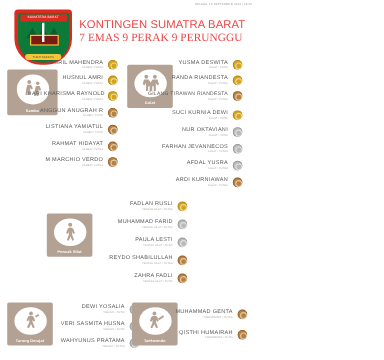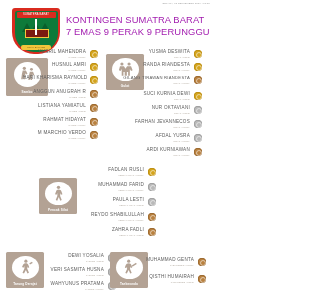--- a/index.html
+++ b/index.html
@@ -56,24 +56,24 @@
   .crest .roofL{left:0;} .crest .roofR{right:0;} .crest .roofM{left:9px;border-bottom-color:#0a5f2c;}
   .crest .wall{
     position:absolute;left:3px;bottom:2px;width:22px;height:7px;
     background:#7a1a10;border:.5px solid #f2c63c;
   }
   .crest .mast{
     position:absolute;left:13.2px;top:-1px;width:1.6px;height:16px;background:#fff;
   }
   .htitle{
     position:absolute;left:66px;top:6px;width:142px;
-    color:#a21caf;
+    color:#ef4444;
   }
   .htitle .l1{font-size:9.4px;letter-spacing:.1px;line-height:12px;white-space:nowrap;}
-  .htitle .l2{font-size:9.4px;letter-spacing:.1px;line-height:12px;white-space:nowrap;}
+  .htitle .l2{font-size:9.4px;letter-spacing:.1px;line-height:12px;white-space:nowrap;font-family:Liberation Serif, serif;}
 
   
   .athlete{
     position:absolute;display:flex;align-items:center;
   }
   .athlete .txt{
     text-align:right;line-height:1;
   }
   .aname{
     font-size:4.6px;letter-spacing:.25px;color:#5c5c5c;white-space:nowrap;

